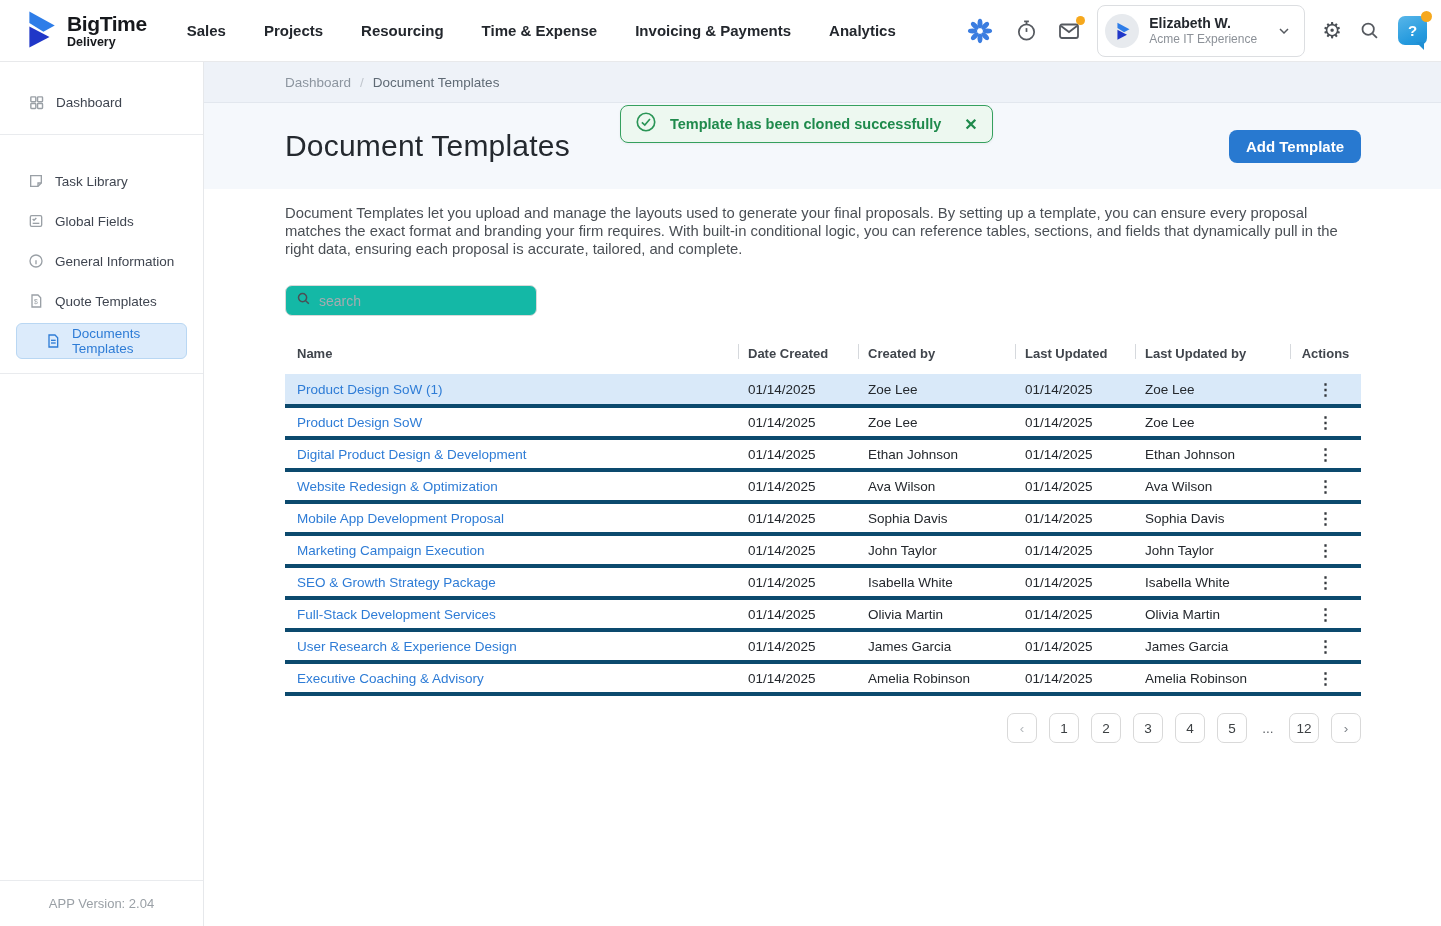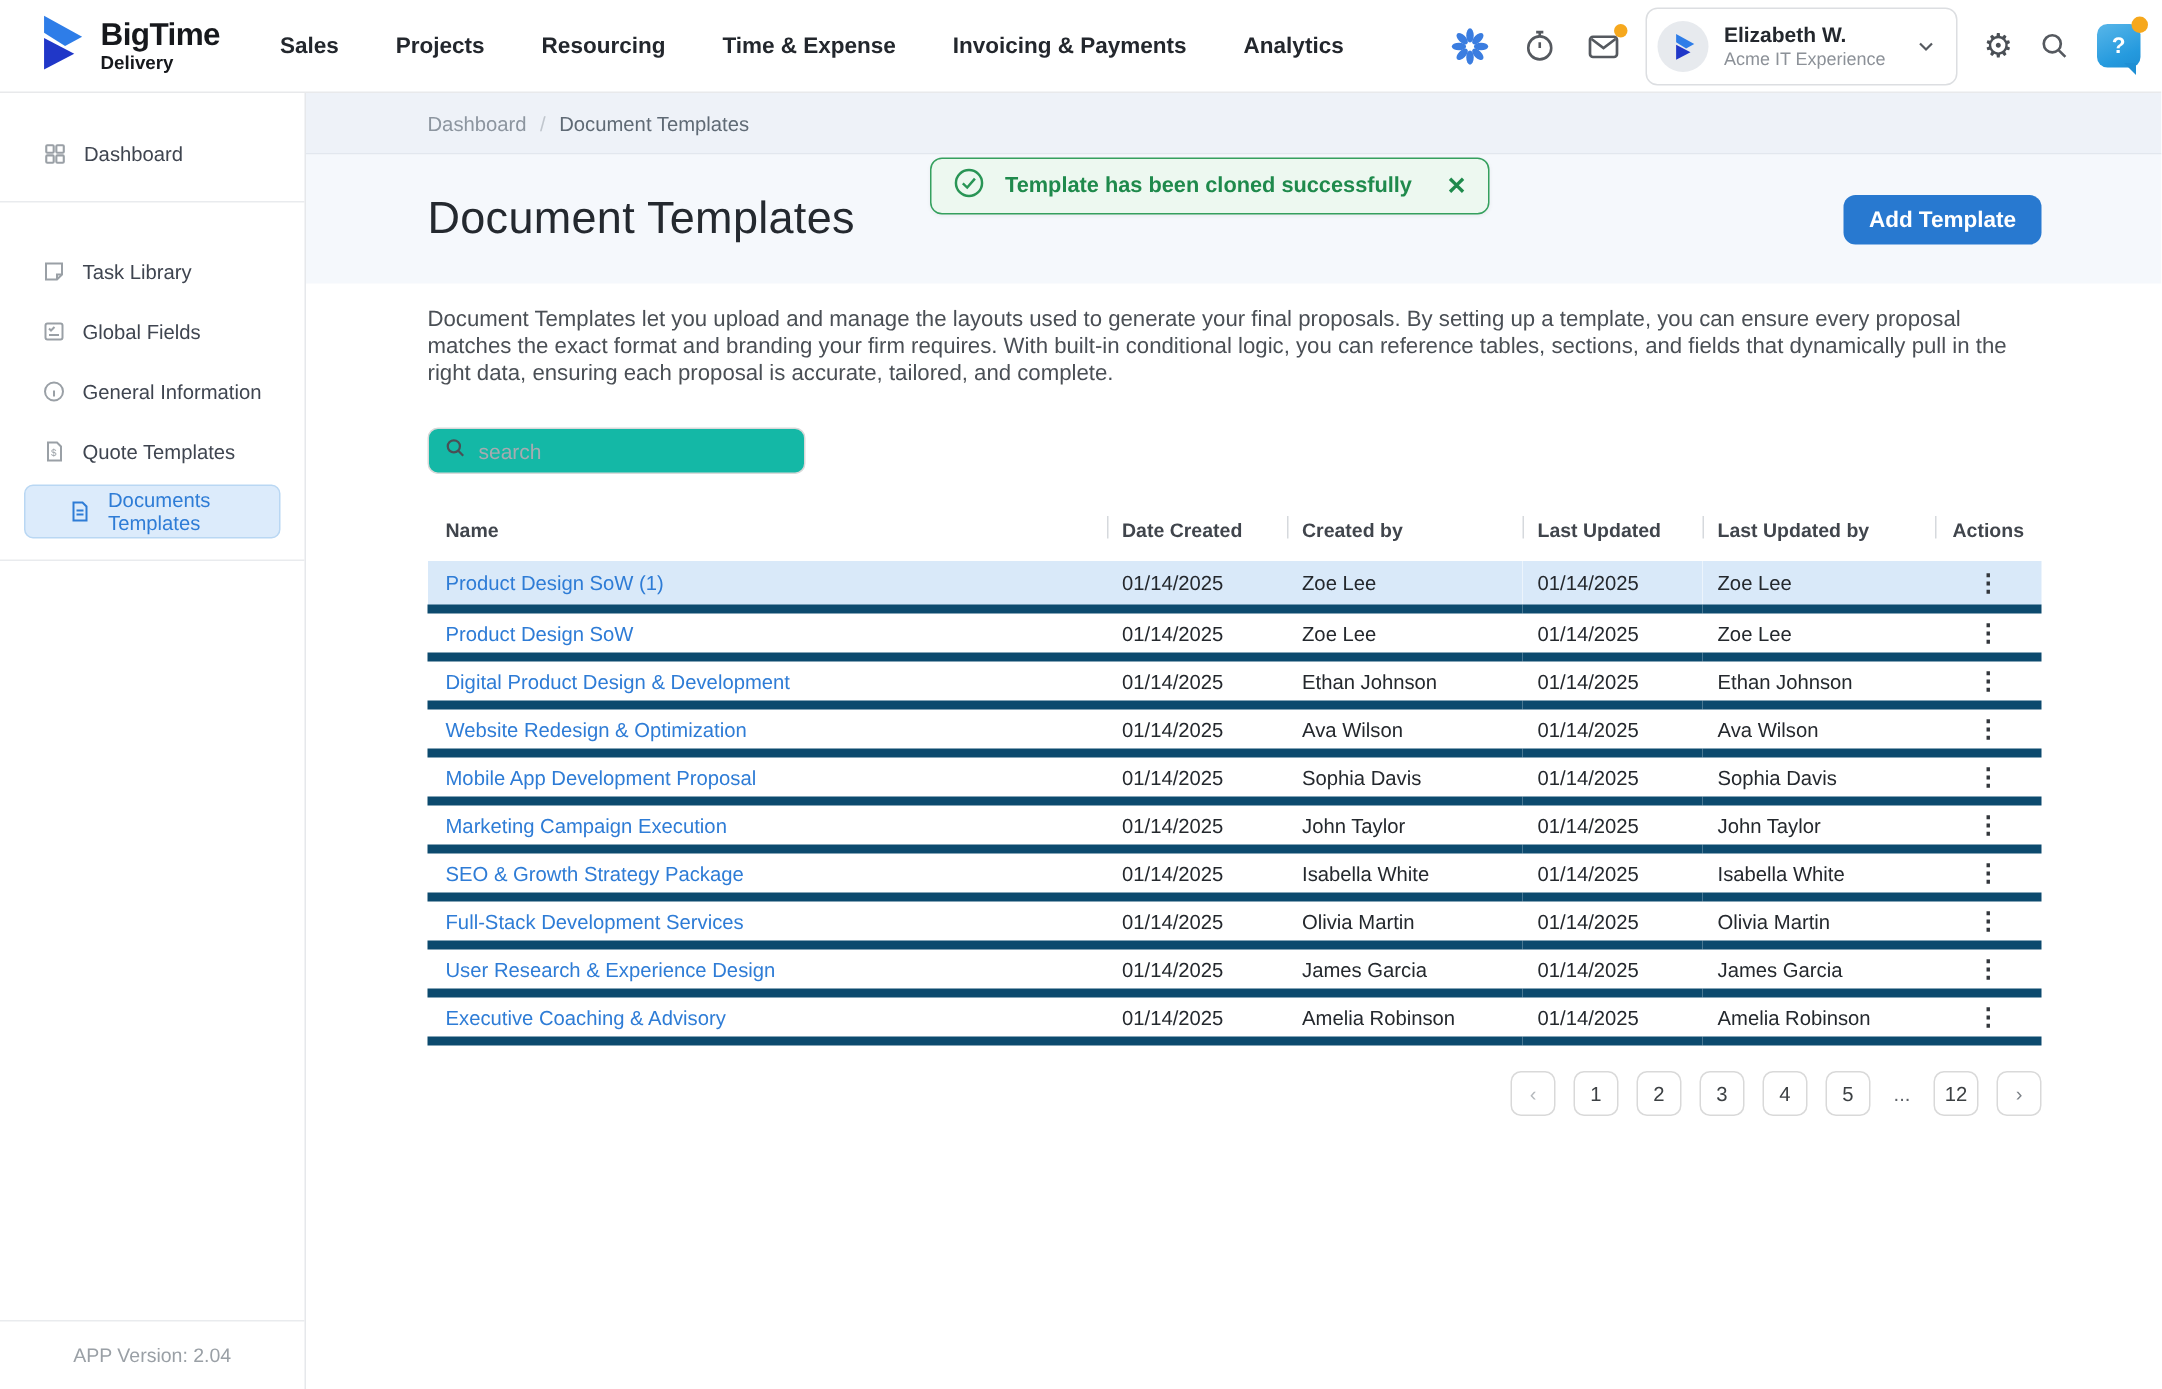--- a/index.html
+++ b/index.html
@@ -84,21 +84,21 @@
   .search-box input::placeholder { color:#a6abb0; }
 
   table { width:100%; border-collapse:collapse; margin-top:25px; table-layout:fixed; }
   th { text-align:left; font-size:13px; font-weight:700; color:#40454c;
     padding:5px 10px 13px 10px; position:relative; }
   th:first-child { padding-left:12px; }
   th + th::before { content:''; position:absolute; left:0; top:3px; height:15px;
     width:1px; background:#d6d9dd; }
   th.col-actions, td.cell-actions { text-align:center; }
   td { height:32px; padding:0 10px; font-size:13.5px; color:#24282d;
-    border-bottom:6px solid #0c4a6e; white-space:nowrap; overflow:hidden; }
+    border-bottom:4px solid #0c4a6e; white-space:nowrap; overflow:hidden; }
   td:first-child { padding-left:12px; }
   tr.highlight td { background:#d9e9f9; }
   .name-link { color:#2e7cd6; cursor:pointer; }
   .kebab { font-size:16px; font-weight:700; color:#33373c; cursor:pointer;
     display:inline-block; padding:2px 6px; letter-spacing:0; }
 
   .pagination { display:flex; justify-content:flex-end; align-items:center;
     gap:12px; margin-top:17px; }
   .page-btn { min-width:30px; height:30px; border:1px solid #d9d9d9; border-radius:7px;
     background:#fff; display:flex; align-items:center; justify-content:center;

